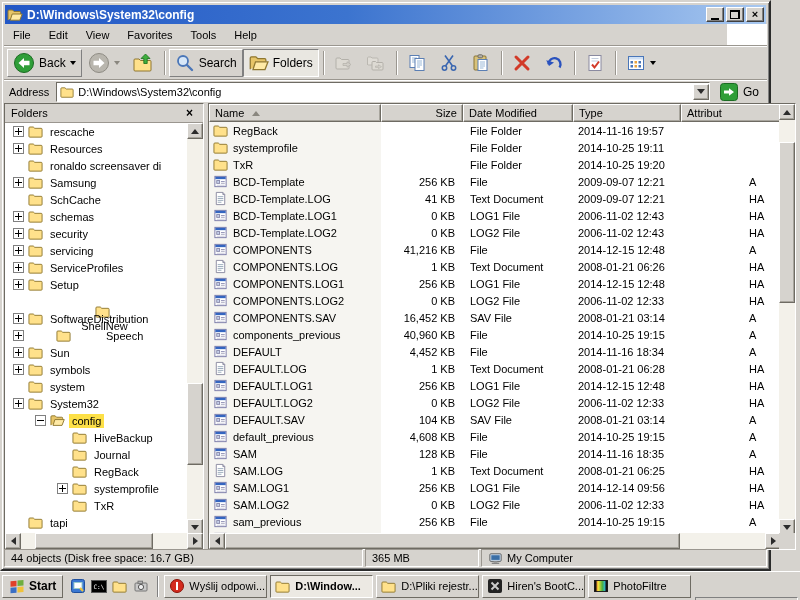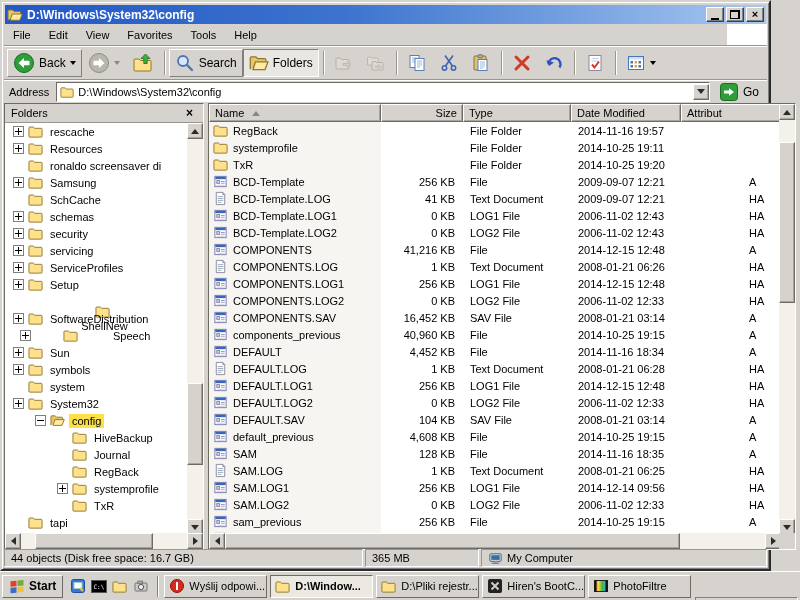--- a/index.html
+++ b/index.html
@@ -434,21 +434,21 @@
           </div>
           <div class="trow" style="padding-left: 8px;">
             <span class="tbox plus"></span>
             <span class="ticon">
               <svg width="15" height="15" viewBox="0 0 16 16">
                 <path d="M1 13.2V4.2q0-1 1-1h3.6l1.6 1.4H14q1 0 1 1v7.6q0 .8-1 .8H2q-1 0-1-.8z" fill="#FFE18B" stroke="#8F7730"></path>
               </svg>
             </span>
             <span class="tlabel">SoftwareDistribution</span>
           </div>
-          <div class="trow" style="padding-left: 15px; gap: 28px;">
+          <div class="trow" style="padding-left: 8px; gap: 28px;">
             <span class="tbox plus"></span>
             <span class="ticon">
               <svg width="15" height="15" viewBox="0 0 16 16">
                 <path d="M1 13.2V4.2q0-1 1-1h3.6l1.6 1.4H14q1 0 1 1v7.6q0 .8-1 .8H2q-1 0-1-.8z" fill="#FFE18B" stroke="#8F7730"></path>
               </svg>
             </span>
             <span class="tlabel">Speech</span>
           </div>
           <div class="trow" style="padding-left: 8px;">
             <span class="tbox plus"></span>
@@ -577,25 +577,25 @@
 
     <div class="list-panel">
       <div class="list-header" id="list-header">
           <div class="hcell" style="width: 172px;">
             <span>Name</span>
             <span class="sortarrow"></span>
           </div>
           <div class="hcell" style="width: 82px; justify-content: flex-end;">
             <span>Size</span>
           </div>
+          <div class="hcell" style="width: 110px;">
+            <span>Date Modified</span>
+          </div>
           <div class="hcell" style="width: 108px;">
             <span>Type</span>
-          </div>
-          <div class="hcell" style="width: 110px;">
-            <span>Date Modified</span>
           </div>
           <div class="hcell" style="width: 100px;">
             <span>Attribut</span>
           </div>
         </div>
       <div class="list-rows" id="list-rows">
           <div class="lrow">
             <div class="c-name">
               <span class="ticon">
                 <svg width="15" height="15" viewBox="0 0 16 16">

